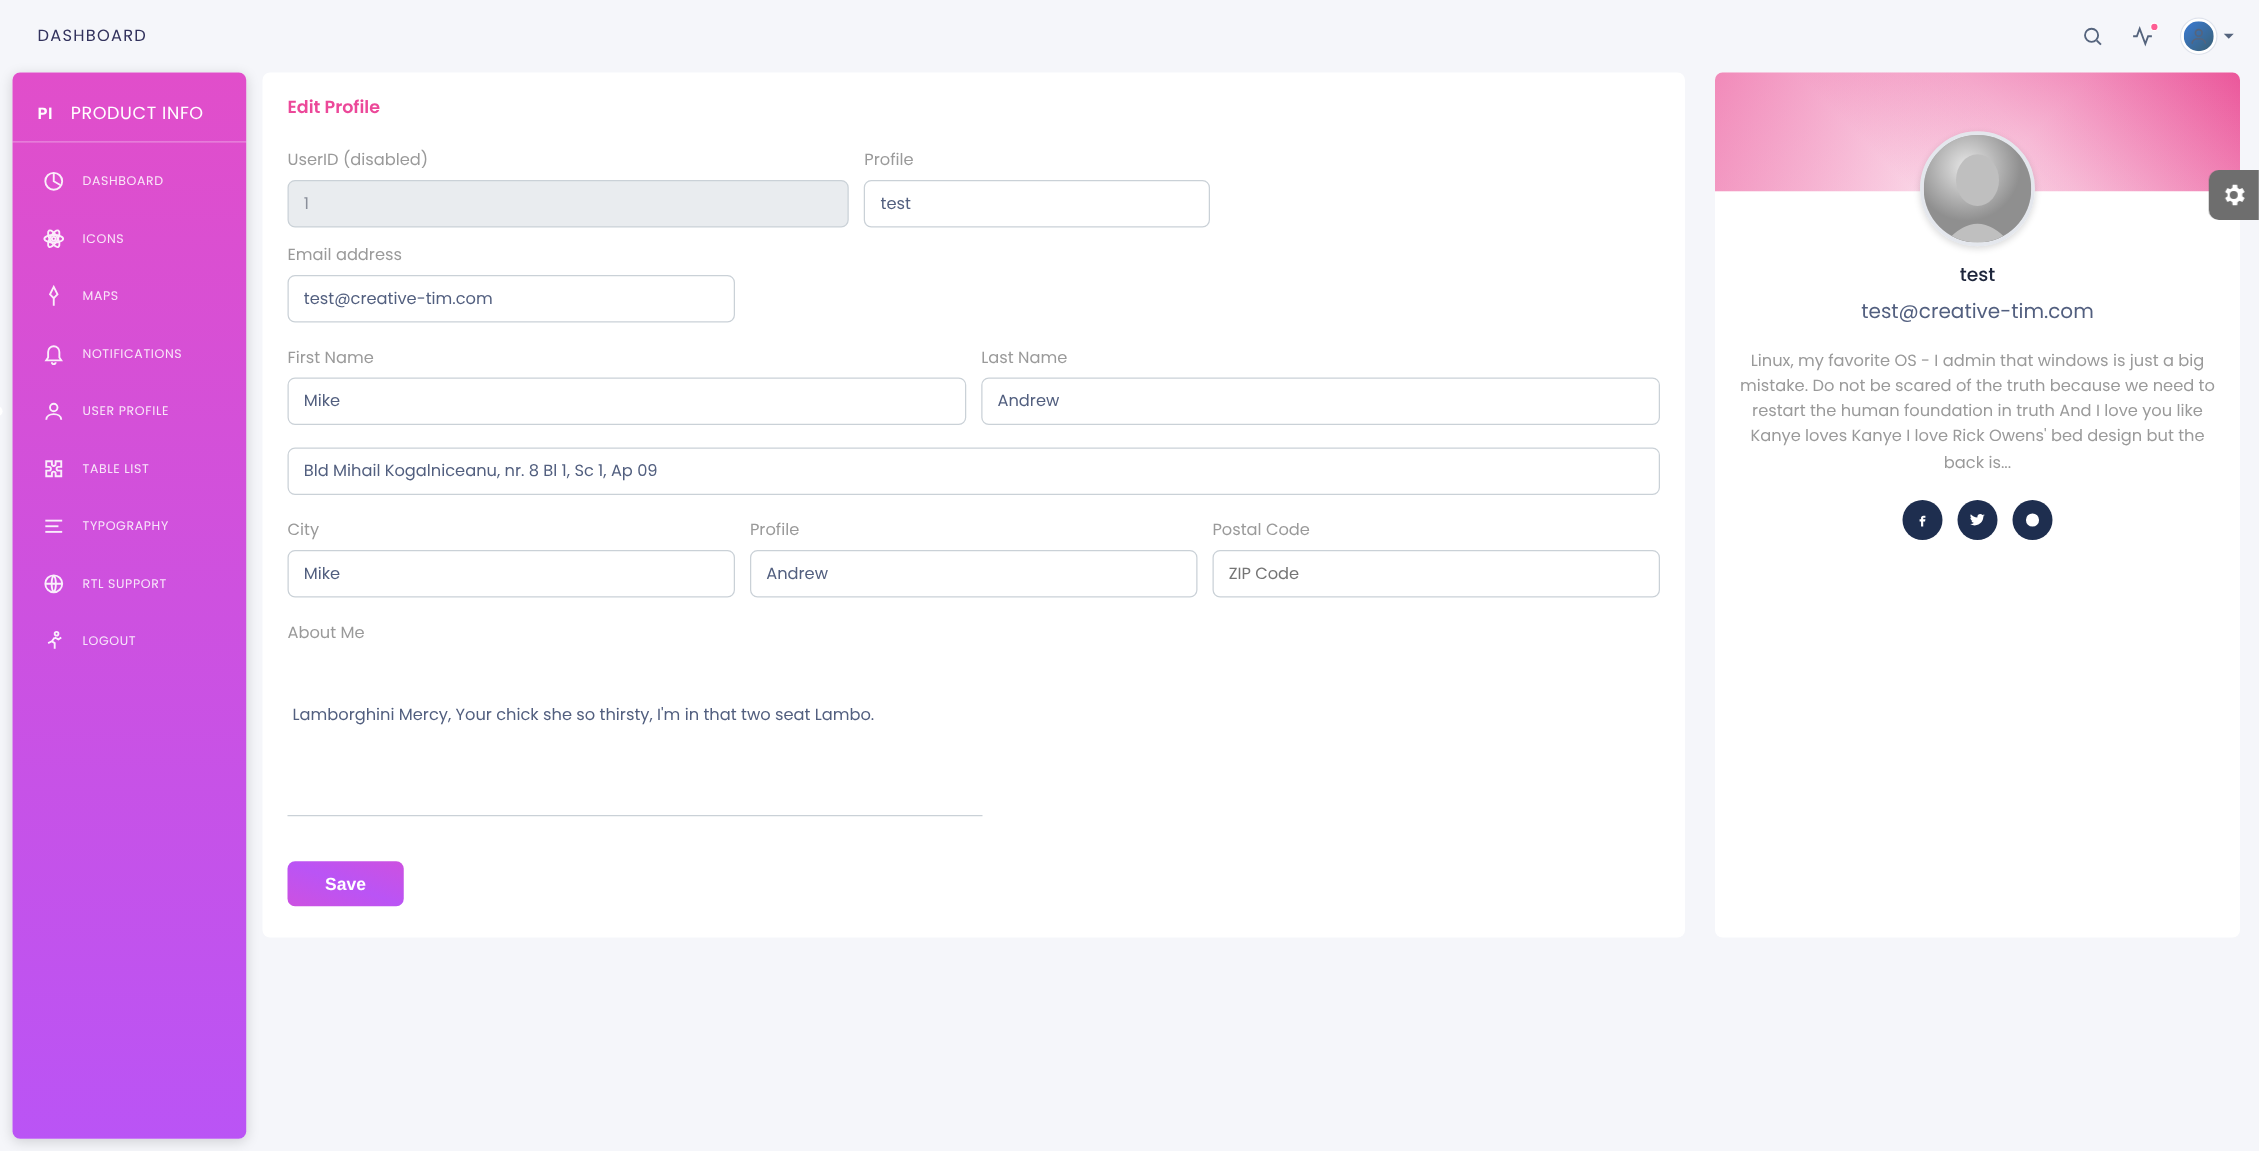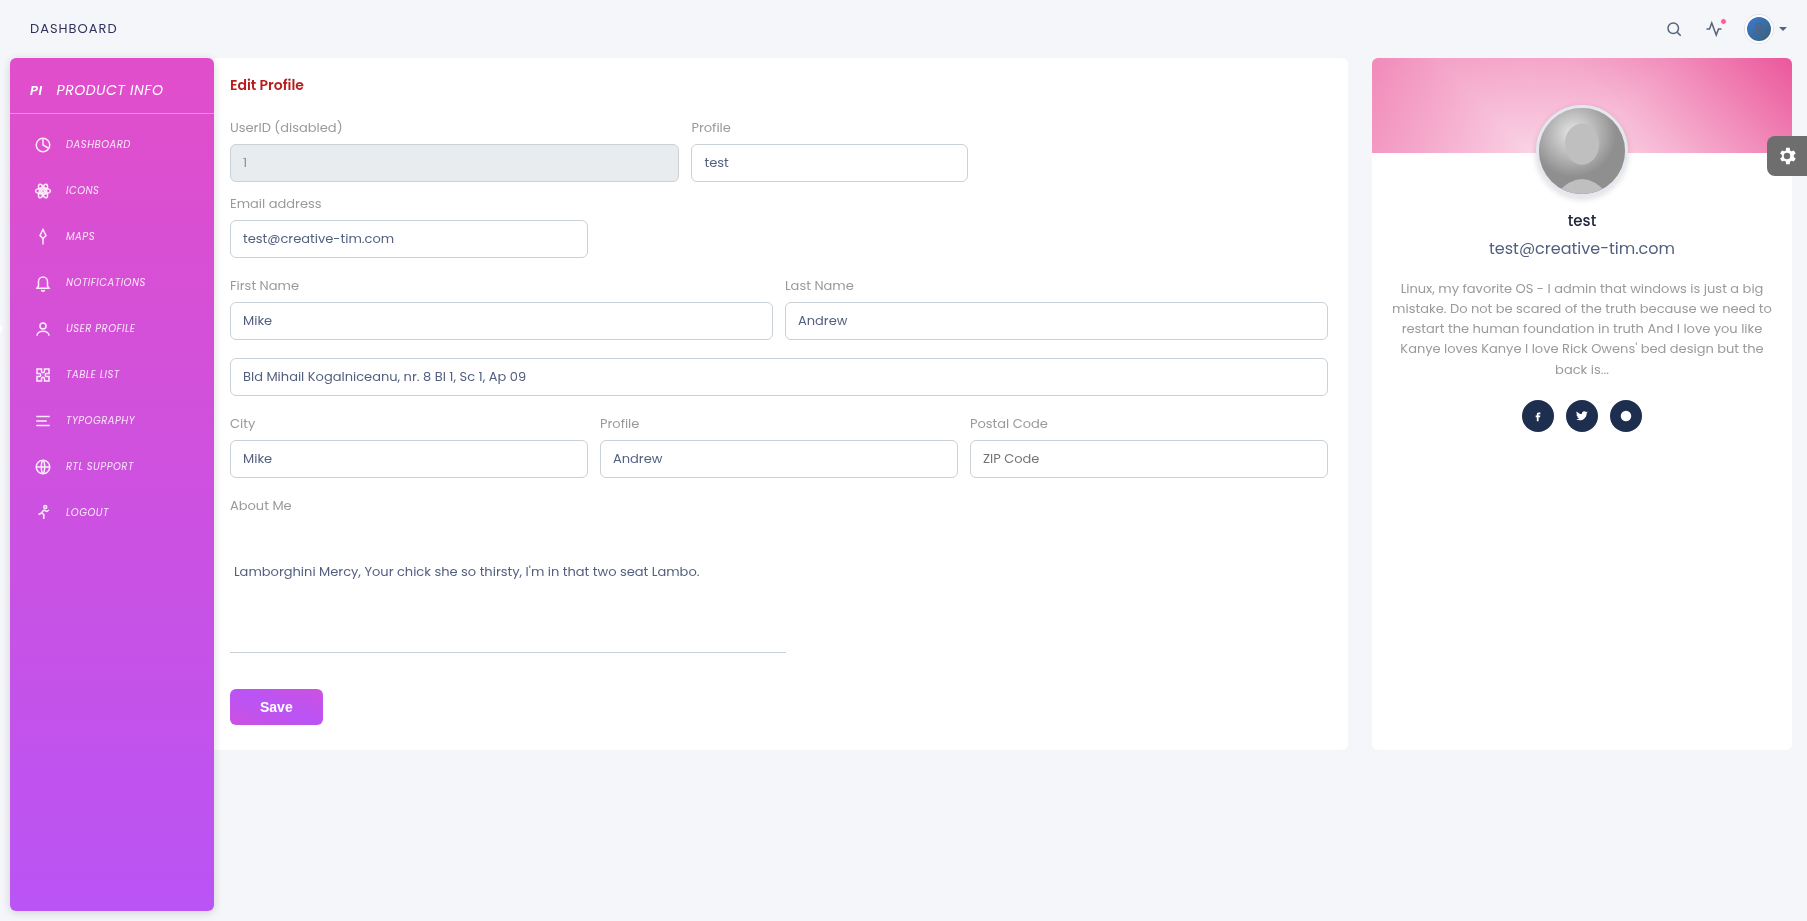--- a/index.html
+++ b/index.html
@@ -18,27 +18,26 @@
     margin:0; padding:0;
     font-family:"Poppins","Helvetica Neue",Arial,sans-serif;
     background:var(--bg);
     color:var(--body);
     font-size:14px;
   }
   a { color:var(--purple); text-decoration:none; }
 
   
   .sidebar {
-    position:fixed; left:10px; top:58px; bottom:10px; width:204px;
+    position:fixed; left:10px; top:58px; bottom:10px; width:187px;
     border-radius:6px;
     background:linear-gradient(0deg,var(--purple),var(--magenta));
     padding:12px 0 0 0;
     box-shadow:0 2px 10px rgba(0,0,0,.15);
     z-index:10;
-    font-style:italic;
   }
   .sidebar .brand {
     display:flex; align-items:center; gap:14px;
     padding:10px 20px 12px 20px;
     color:#fff; font-weight:400; font-size:14px; letter-spacing:.5px;
     border-bottom:1px solid rgba(255,255,255,.35);
   }
   .brand-initials { font-weight:600; font-size:13px; }
   .sidebar ul { list-style:none; margin:8px 0 0 0; padding:0; }
   .sidebar li { position:relative; }
@@ -81,21 +80,21 @@
     grid-template-columns: minmax(0,1fr) 420px;
     gap:24px;
   }
   .card {
     background:#fff;
     border-radius:6px;
     padding:15px 20px 25px 20px;
   }
   .card h5 {
     margin:2px 0 22px 0;
-    color:#b91c1c;
+    color:#ec4899;
     font-size:14px;
     font-weight:600;
   }
   .row { display:flex; gap:12px; margin-bottom:18px; flex-wrap:wrap; }
   .field { display:flex; flex-direction:column; }
   .field label { color:var(--text-muted); font-size:13px; margin-bottom:6px; }
   .field input, .field textarea {
     border:1px solid var(--border);
     border-radius:6px;
     padding:8px 12px;

